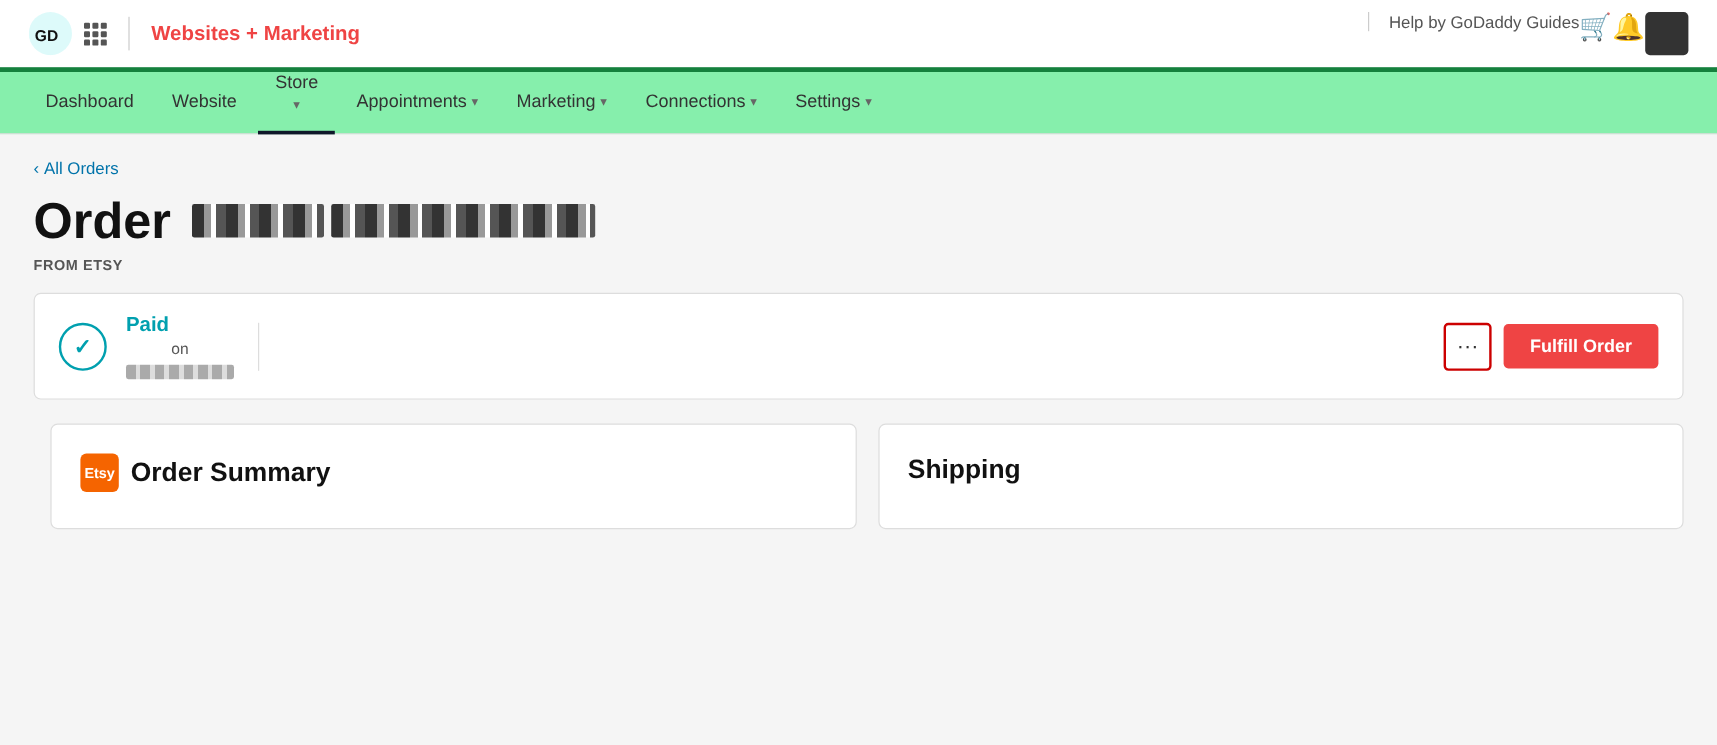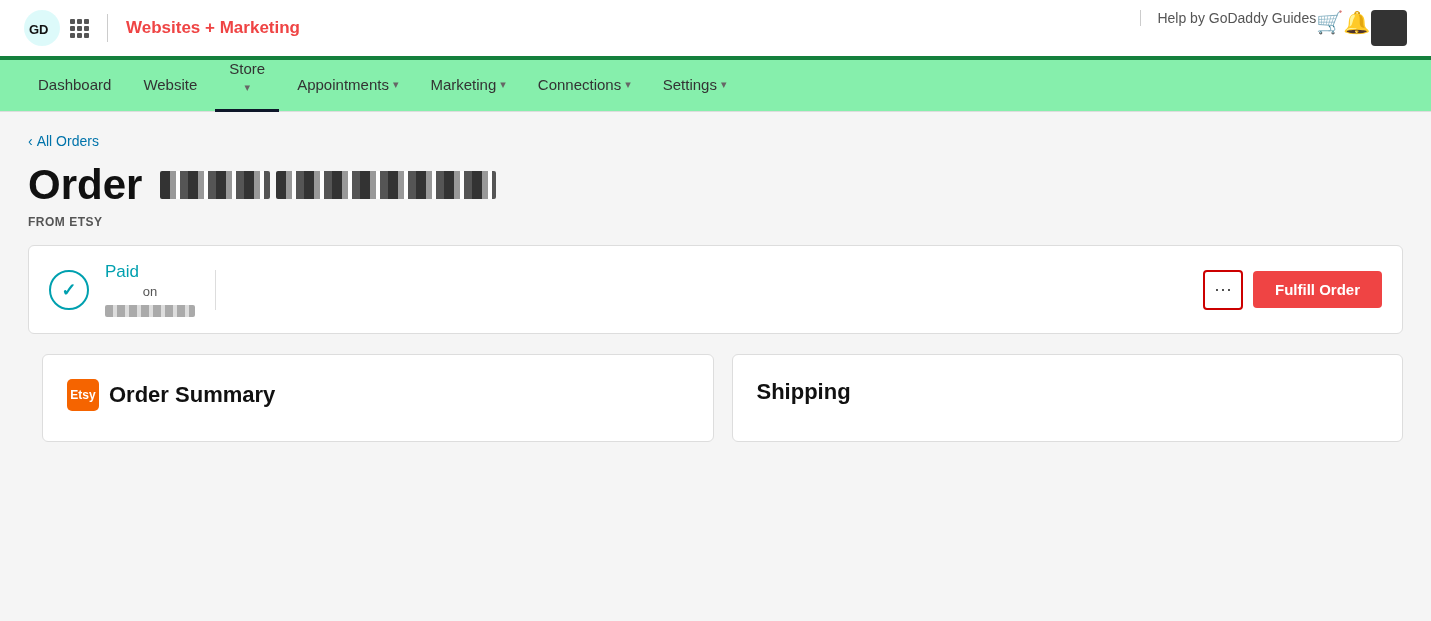--- a/index.html
+++ b/index.html
@@ -193,21 +193,21 @@
     }
     .status-divider {
       width: 1px;
       height: 40px;
       background: #ddd;
       margin: 0 4px;
     }
     .status-info { display: flex; flex-direction: column; gap: 2px; }
     .status-label {
       font-size: 17px;
-      font-weight: 400;
+      font-weight: 700;
       color: #00a0af;
     }
     .status-date {
       font-size: 13px;
       color: #555;
       display: flex;
       align-items: center;
       gap: 6px;
       flex-direction: column;
     }

